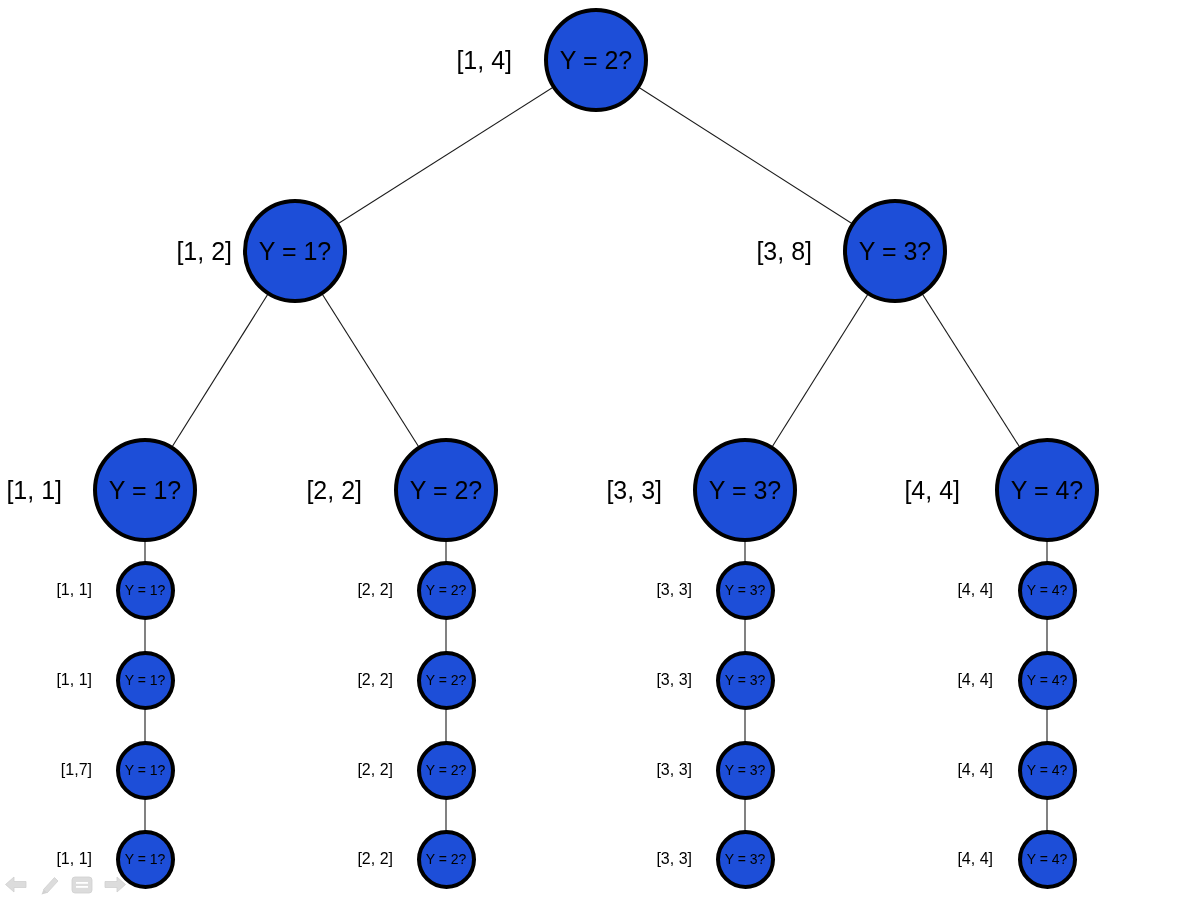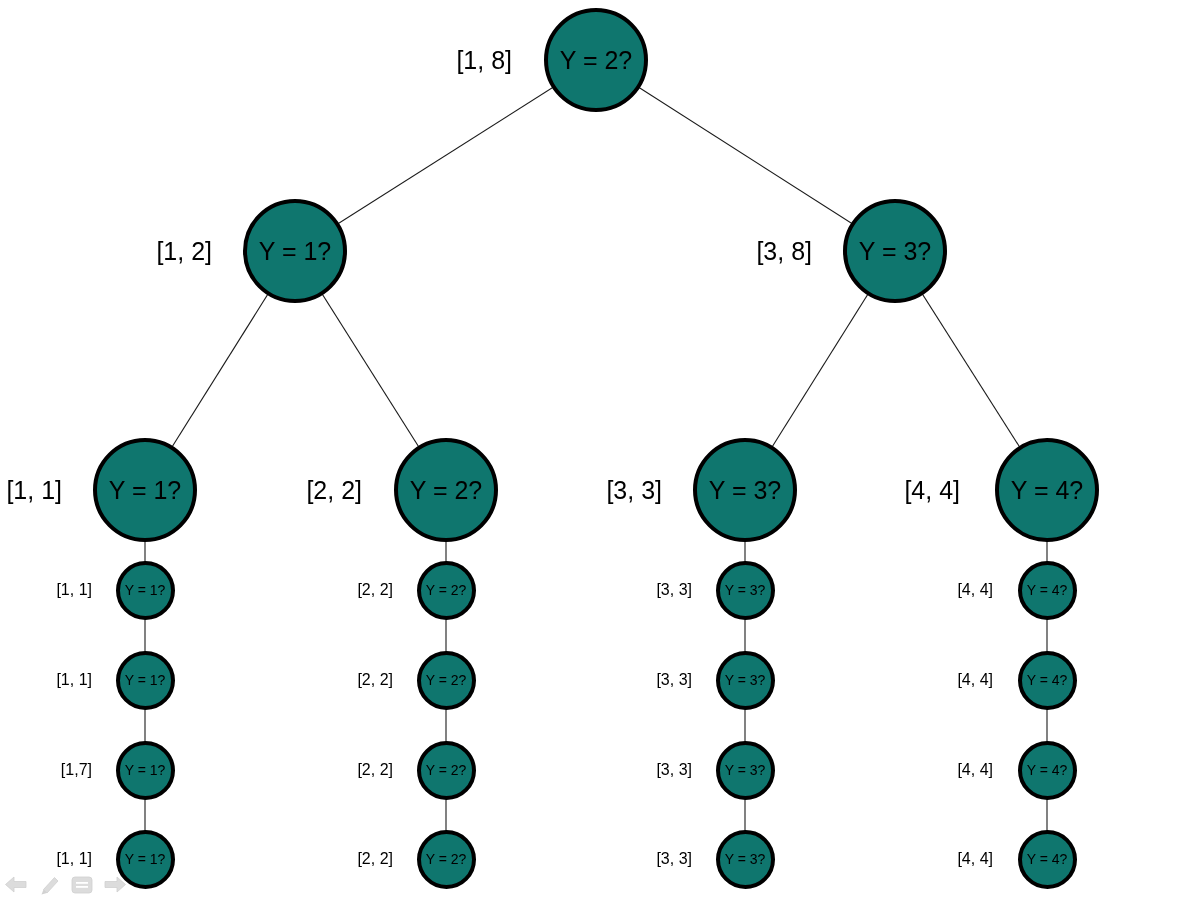--- a/index.html
+++ b/index.html
@@ -8,21 +8,21 @@
     background: #ffffff;
     overflow: hidden;
     font-family: "Liberation Sans", sans-serif;
     position: relative;
   }
   .stage { position: absolute; inset: 0; }
   svg.edges { position: absolute; left: 0; top: 0; z-index: 1; }
   .node {
     position: absolute;
     z-index: 2;
-    background: #0f766e;
+    background: #1d4ed8;
     border: 4px solid #000000;
     border-radius: 50%;
     display: flex;
     align-items: center;
     justify-content: center;
     color: #000000;
     text-align: center;
     white-space: nowrap;
   }
   .node.lg { width: 104px; height: 104px; font-size: 25px; }
@@ -72,24 +72,24 @@
       <line x1="745" y1="590" x2="745" y2="680"></line>
       <line x1="745" y1="680" x2="745" y2="770"></line>
       <line x1="745" y1="770" x2="745" y2="859"></line>
       <line x1="1047" y1="490" x2="1047" y2="590"></line>
       <line x1="1047" y1="590" x2="1047" y2="680"></line>
       <line x1="1047" y1="680" x2="1047" y2="770"></line>
       <line x1="1047" y1="770" x2="1047" y2="859"></line>
     </g>
   </svg>
 
-  <div class="label lg" style="right:677px;top:60px">[1, 8]</div>
+  <div class="label lg" style="right:677px;top:60px">[1, 4]</div>
   <div class="node lg" style="left:544px;top:8px">Y = 2?</div>
 
-  <div class="label lg" style="right:977px;top:251px">[1, 2]</div>
+  <div class="label lg" style="right:957px;top:251px">[1, 2]</div>
   <div class="node lg" style="left:243px;top:199px">Y = 1?</div>
   <div class="label lg" style="right:377px;top:251px">[3, 8]</div>
   <div class="node lg" style="left:843px;top:199px">Y = 3?</div>
 
   <div class="label lg" style="right:1127px;top:490px">[1, 1]</div>
   <div class="node lg" style="left:93px;top:438px">Y = 1?</div>
   <div class="label lg" style="right:827px;top:490px">[2, 2]</div>
   <div class="node lg" style="left:394px;top:438px">Y = 2?</div>
   <div class="label lg" style="right:527px;top:490px">[3, 3]</div>
   <div class="node lg" style="left:693px;top:438px">Y = 3?</div>

